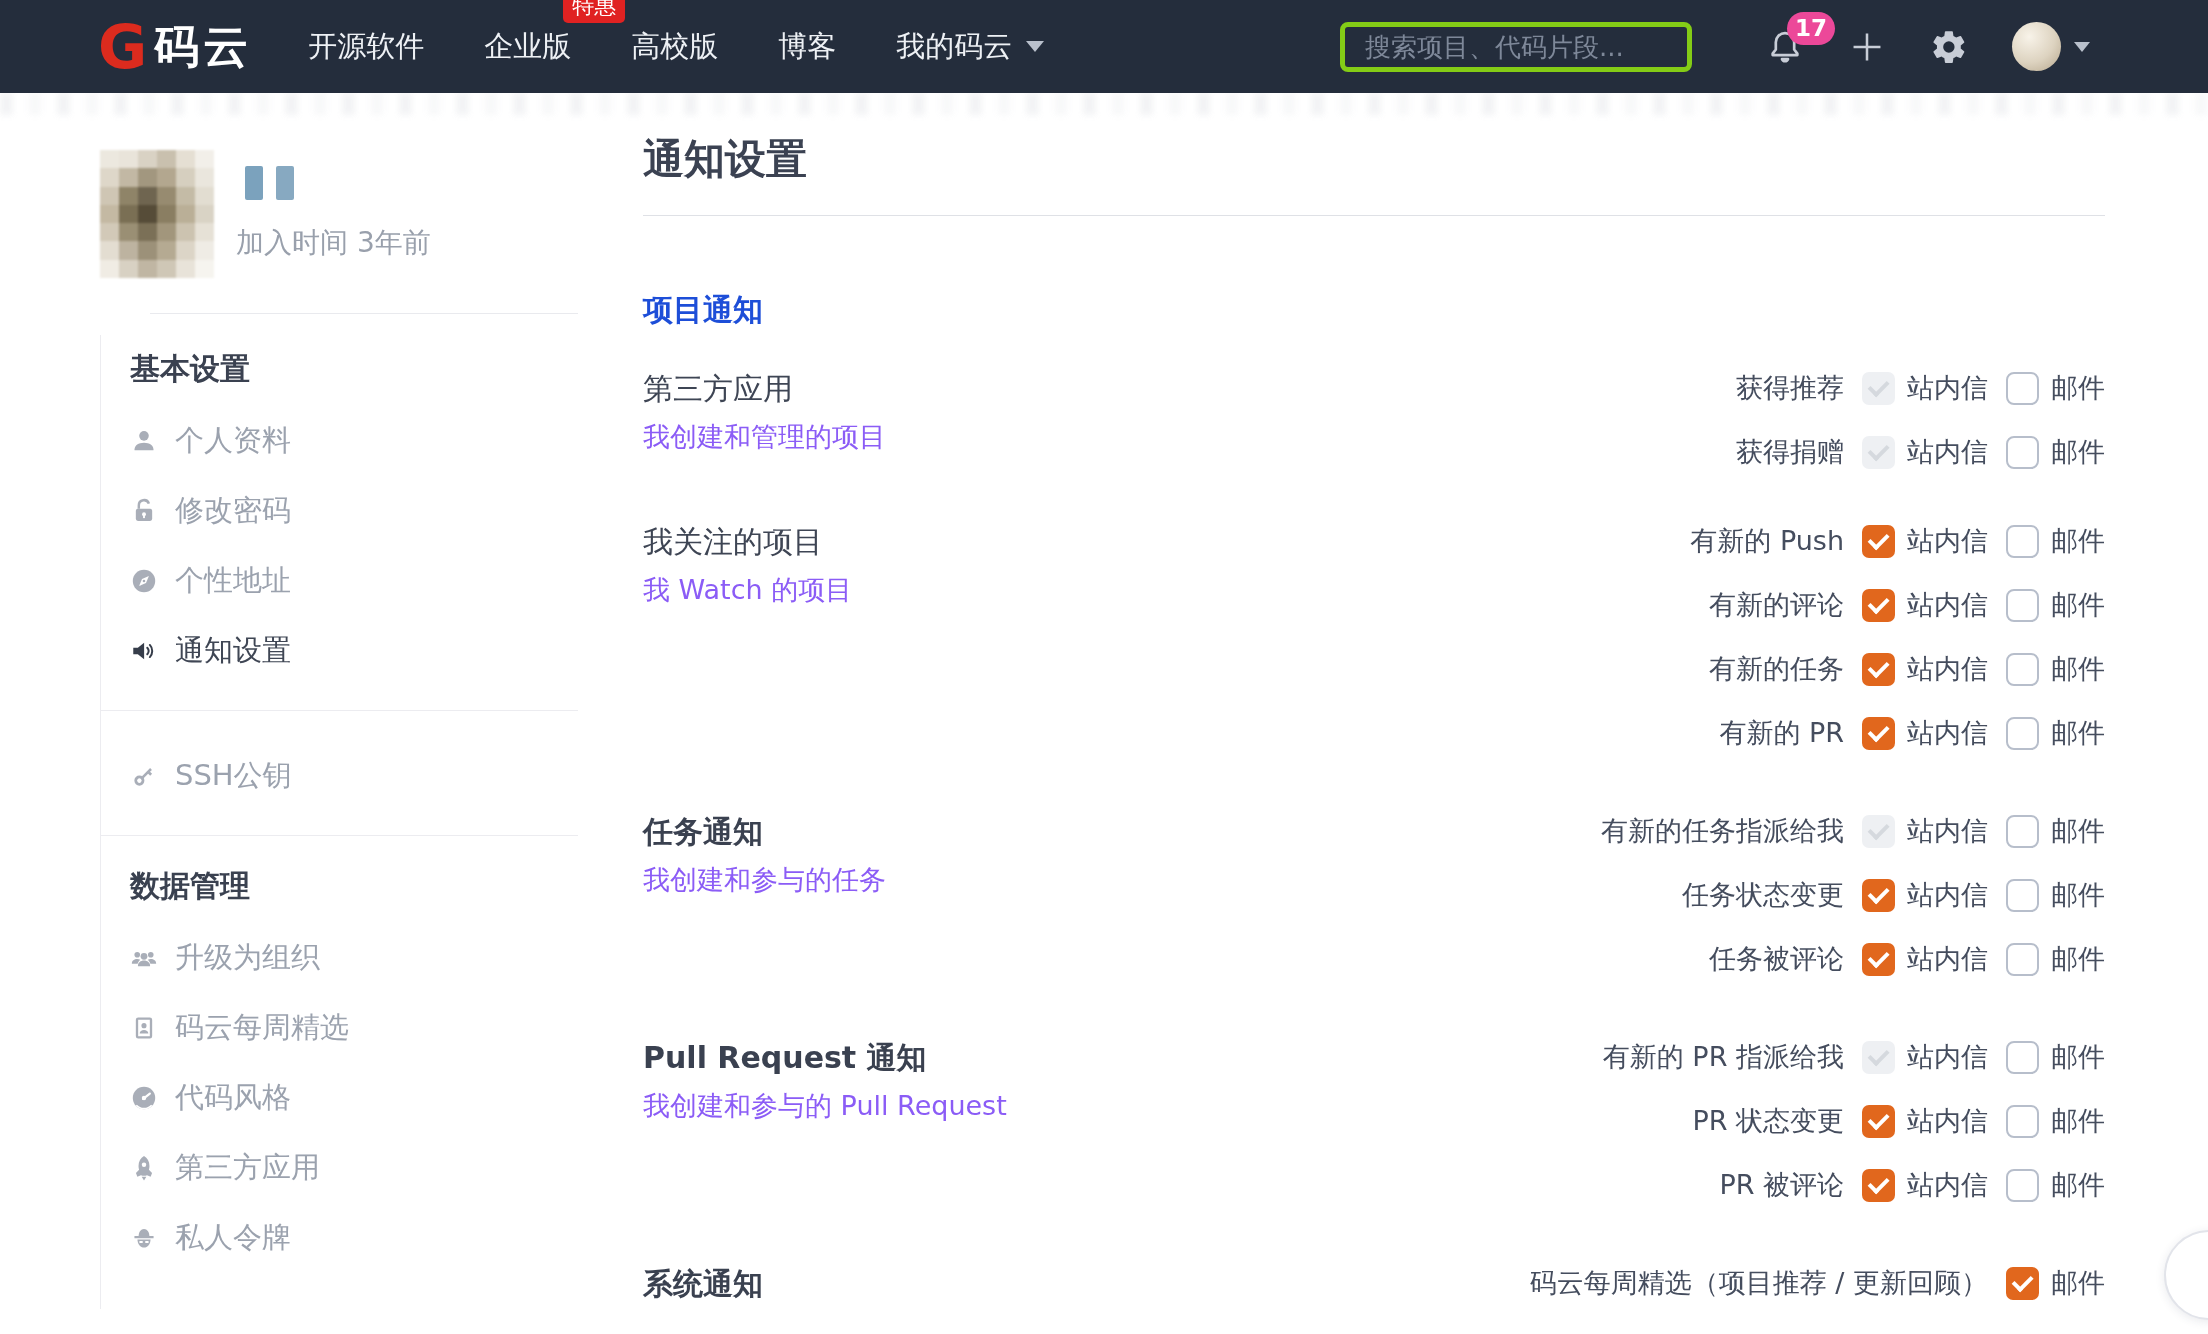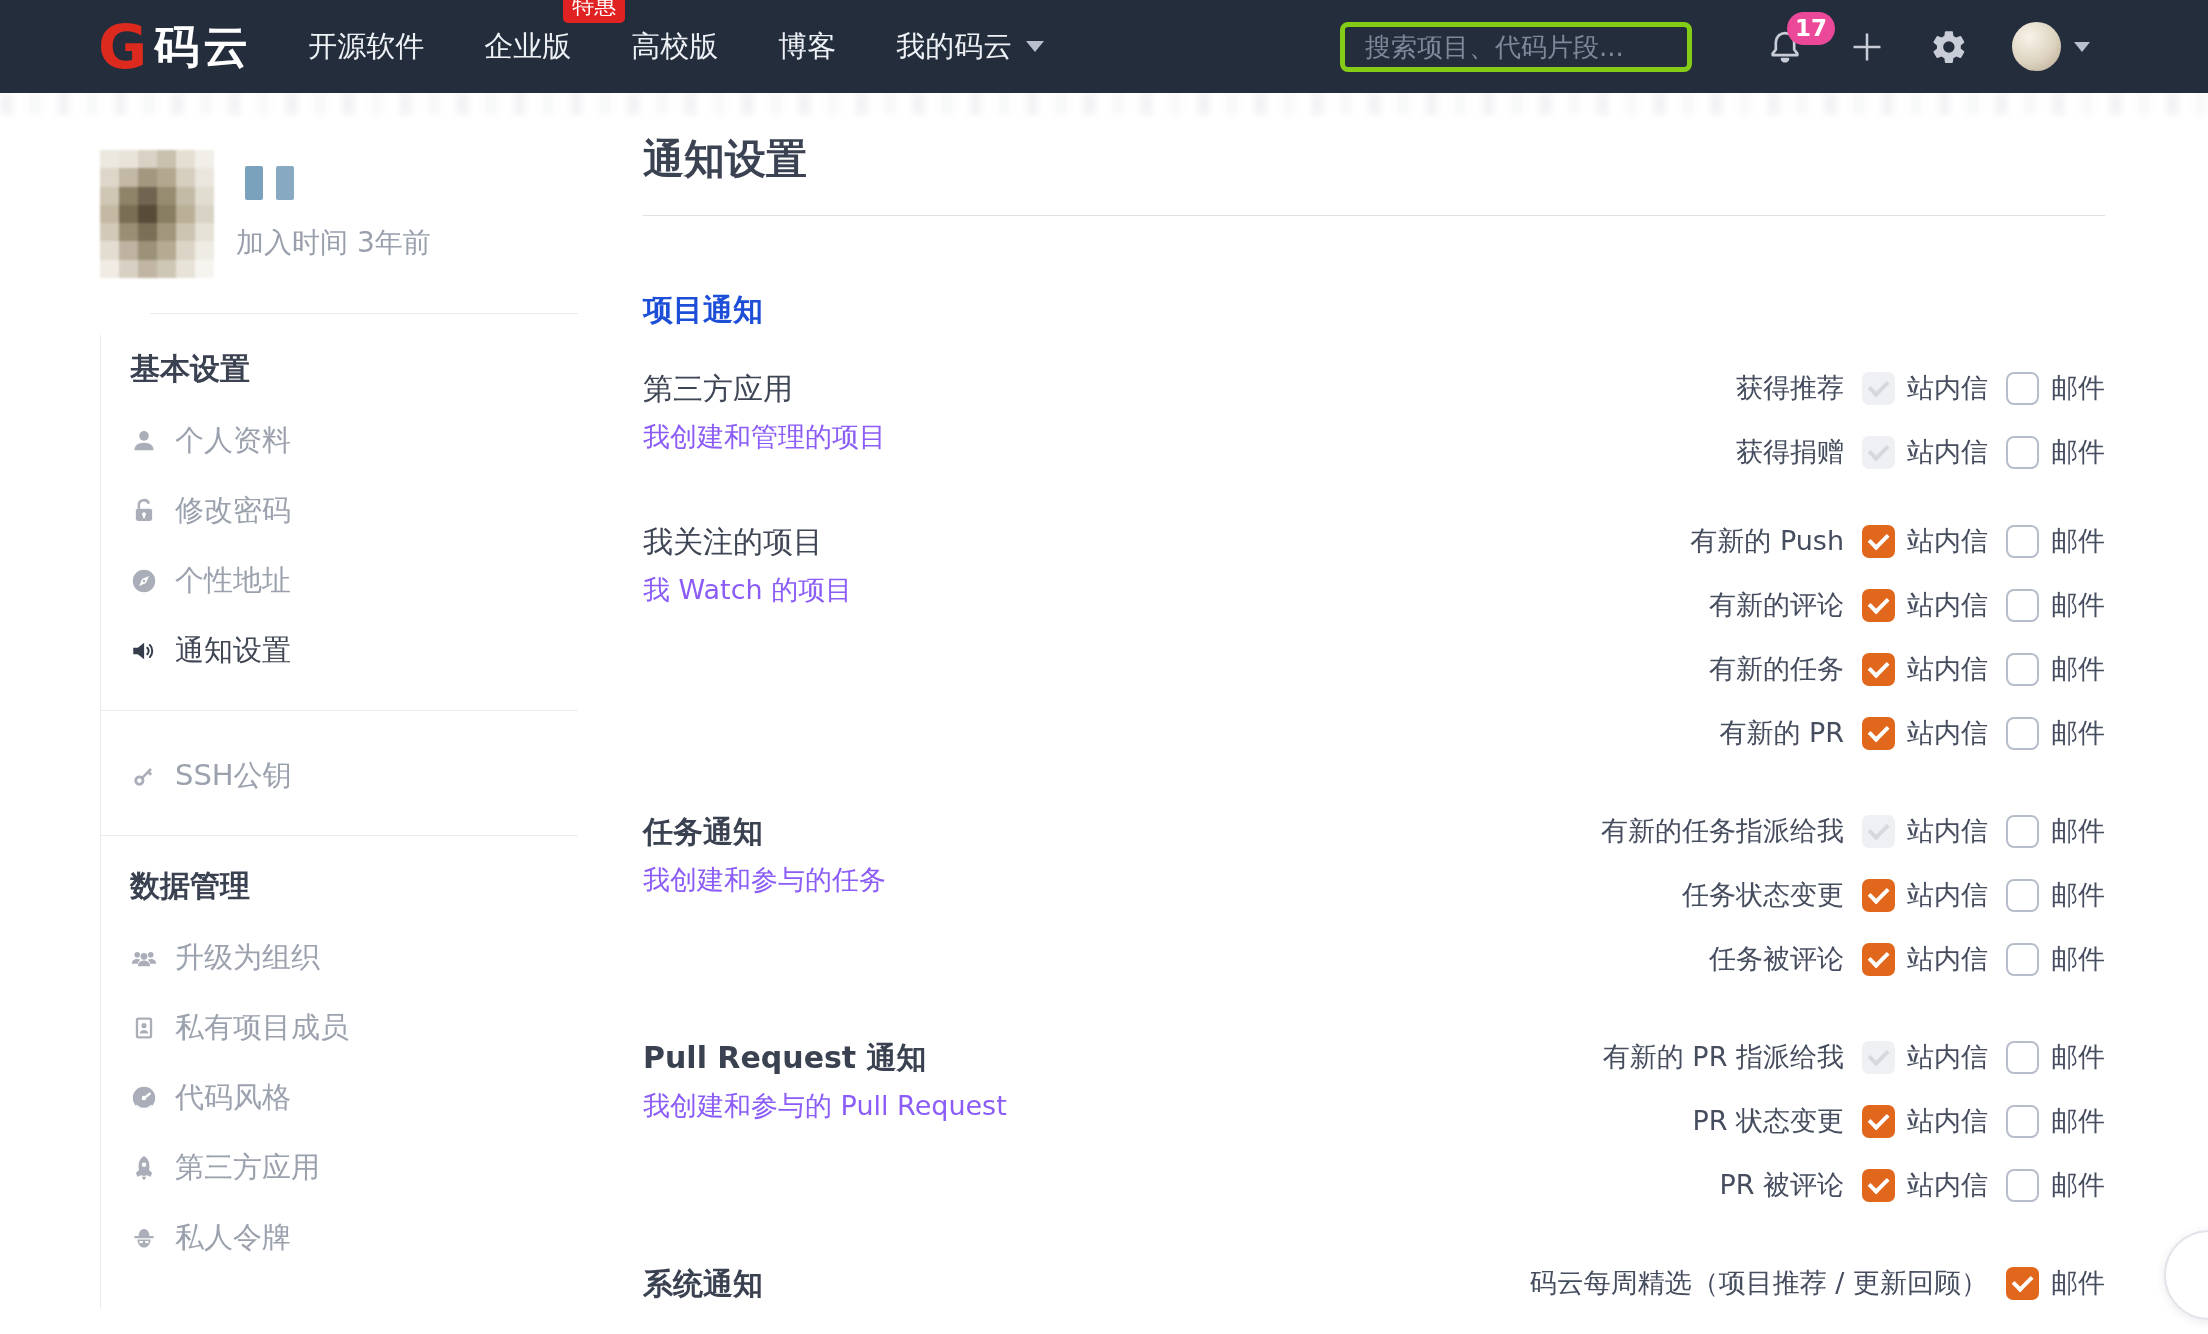--- a/index.html
+++ b/index.html
@@ -264,21 +264,21 @@
           <span>升级为组织</span>
         </div>
         <div class="item">
           <span class="s-icon">
             <svg viewBox="0 0 24 24" fill="currentColor">
               <path d="M17 3H7a2 2 0 0 0-2 2v14a2 2 0 0 0 2 2h10a2 2 0 0 0 2-2V5a2 2 0 0 0-2-2zm0 16H7V5h10z"></path>
               <circle cx="12" cy="10" r="2.2"></circle>
               <path d="M8.3 16.8c0-1.9 1.7-3.1 3.7-3.1s3.7 1.2 3.7 3.1z"></path>
             </svg>
           </span>
-          <span>私有项目成员</span>
+          <span>码云每周精选</span>
         </div>
         <div class="item">
           <span class="s-icon">
             <svg viewBox="0 0 24 24" fill="currentColor">
               <circle cx="12" cy="12" r="9.6"></circle>
               <path d="M11.3 12.8L17 8.2" stroke="#fff" stroke-width="1.9" stroke-linecap="round"></path>
               <circle cx="12" cy="12" r="1.9" fill="#fff"></circle>
               <path d="M5.4 18.2a9 9 0 0 0 13.2 0" stroke="#fff" stroke-width="1.4" fill="none"></path>
             </svg>
           </span>

